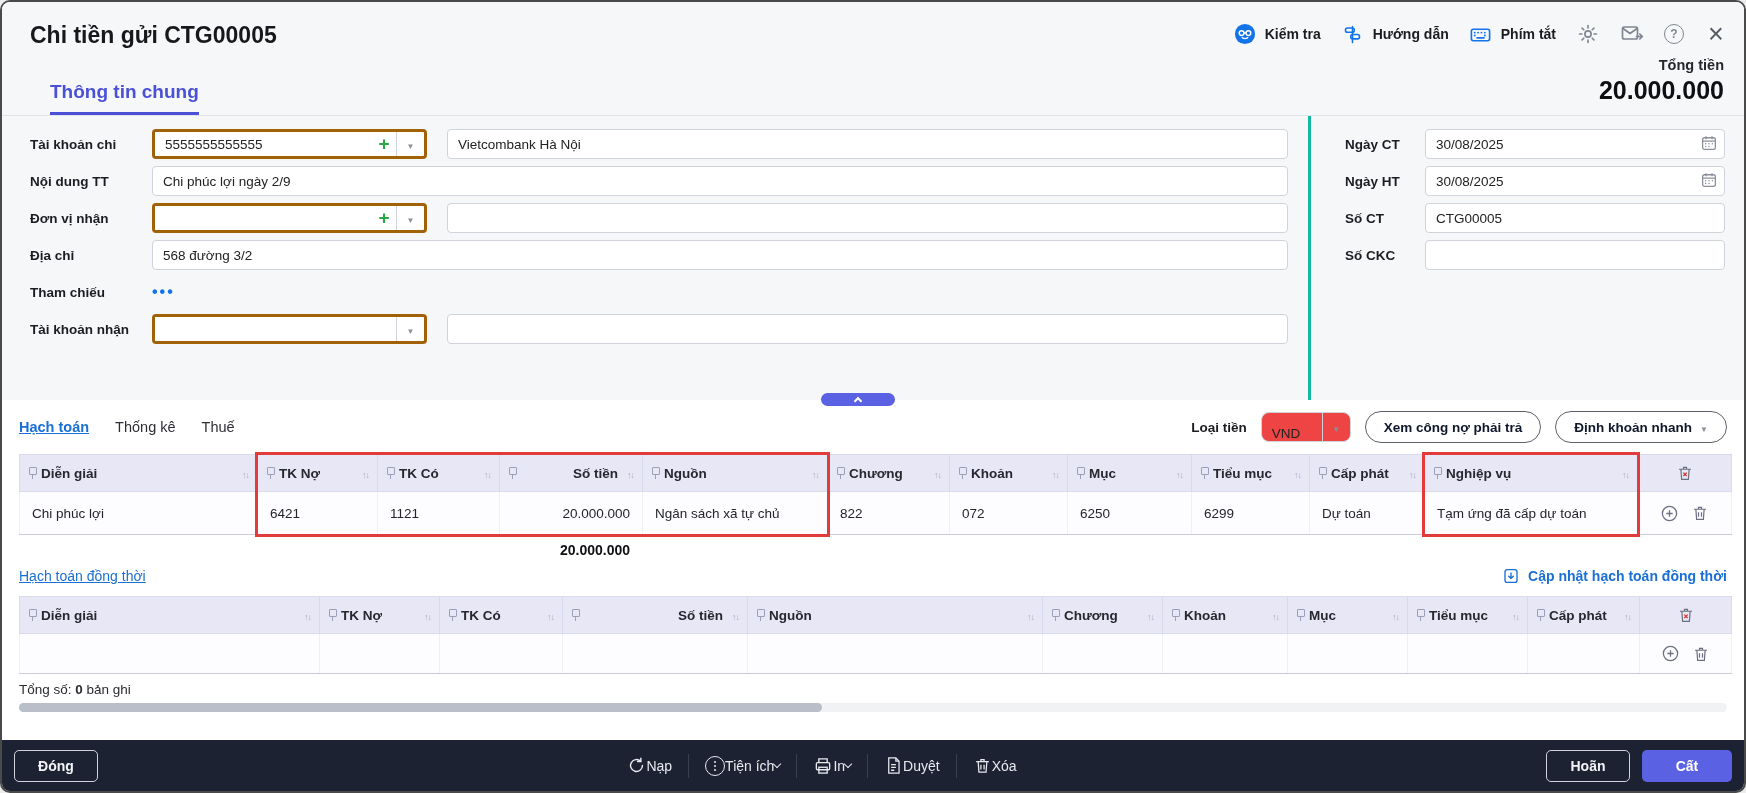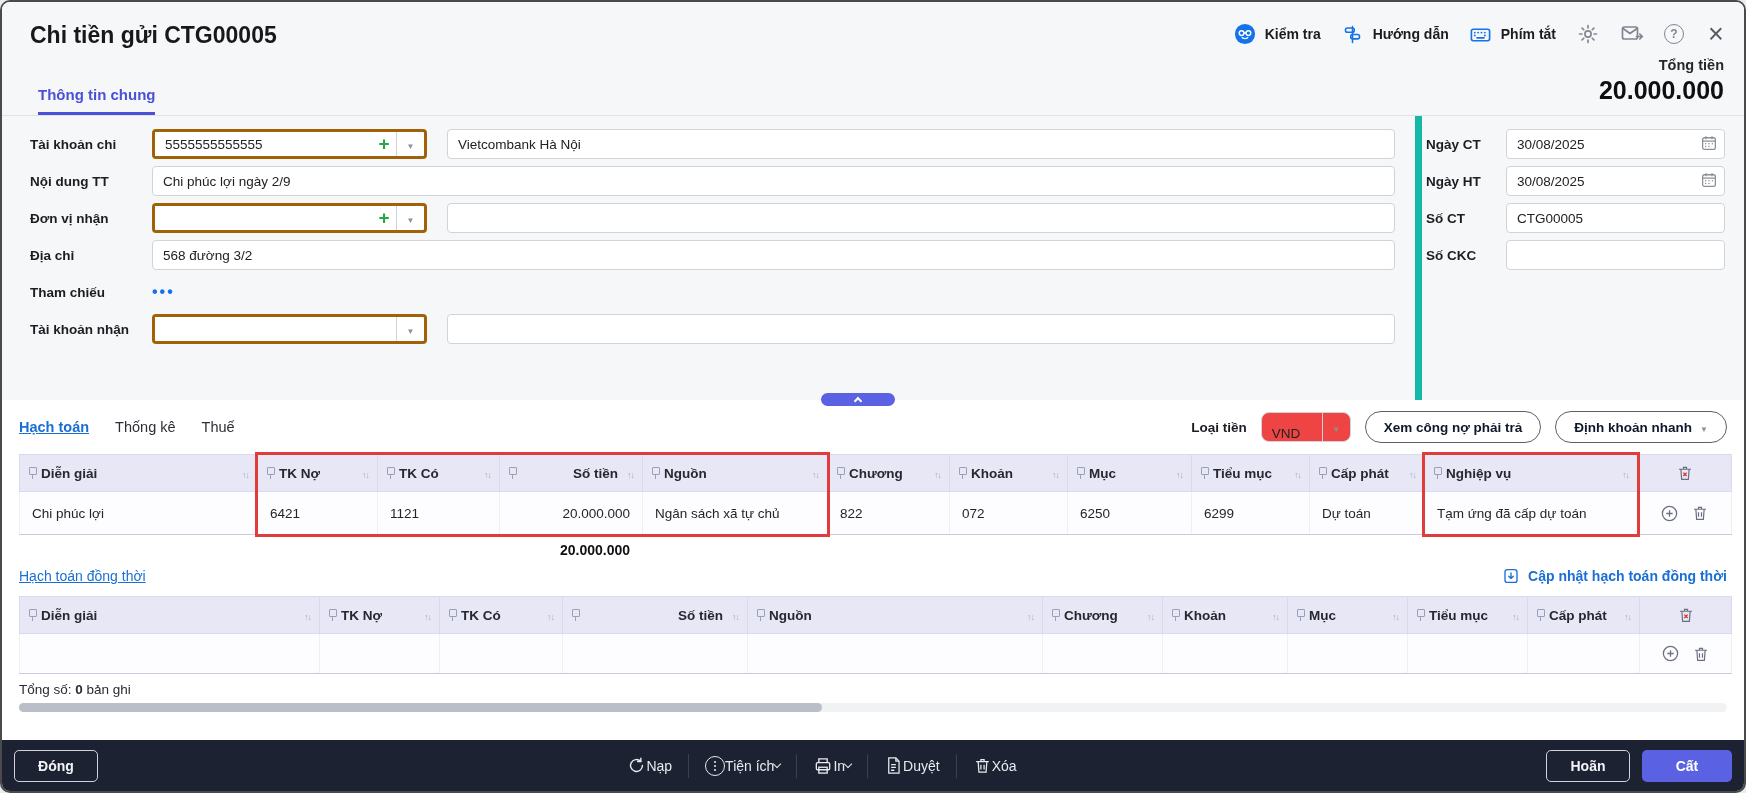--- a/index.html
+++ b/index.html
@@ -12,37 +12,37 @@
   .top-actions { position:absolute; right:16px; top:20px; display:flex; align-items:center; gap:20px; }
   .ta-item { display:flex; align-items:center; gap:8px; cursor:pointer; }
   .ta-label { font-size:14px; font-weight:bold; color:#1b1c20; }
   .icon-btn { display:flex; align-items:center; justify-content:center; width:24px; height:24px; color:#80858f; }
   .x-glyph { font-size:27px; line-height:22px; color:#565a62; }
   .help-circle { width:20px; height:20px; border:1.7px solid #80858f; border-radius:50%; display:flex; align-items:center; justify-content:center; font-size:12px; font-weight:bold; color:#80858f; }
   .help-circle::before { content:"?"; }
   .total-box { position:absolute; right:20px; top:55px; text-align:right; }
   .total-label { font-size:14.5px; font-weight:bold; color:#26272c; }
   .total-value { font-size:25px; font-weight:bold; color:#0e0f12; margin-top:3px; }
-  .tab-general { position:absolute; left:36px; bottom:0; padding-bottom:9px; font-size:15px; font-weight:bold; color:#4b51d6; border-bottom:3px solid #4b51d6; cursor:pointer; }
+  .tab-general { position:absolute; left:48px; bottom:0; padding-bottom:9px; font-size:19px; font-weight:bold; color:#4b51d6; border-bottom:3px solid #4b51d6; cursor:pointer; }
 
   
   .form-area { position:relative; height:284px; background:#f6f7f9; flex:none; display:flex; }
   .form-left { flex:1; padding:13px 0 0 28px; }
   .frow { display:flex; align-items:center; height:30px; margin-bottom:7px; }
   .flabel { width:122px; font-size:13.5px; font-weight:bold; color:#1c1d22; flex:none; }
   .tinput { height:30px; background:#fff; border:1px solid #d0d3da; border-radius:4px; font-size:13.5px; color:#222; padding:0 10px; font-family:inherit; outline:none; width:100%; }
   .combo { display:flex; width:275px; height:30px; background:#fff; border:3px solid #a16207; border-radius:4px; overflow:hidden; flex:none; }
   .combo input { border:none; flex:1; min-width:0; padding:0 6px 0 10px; font-size:13.5px; font-family:inherit; outline:none; color:#222; }
   .plus-btn { width:24px; display:flex; align-items:center; justify-content:center; color:#27a844; font-size:19px; font-weight:bold; cursor:pointer; }
   .dd-seg { width:28px; border-left:1px solid #d0d3da; display:flex; align-items:center; justify-content:center; cursor:pointer; }
   .dd-arrow::before { content:"▼"; font-size:8px; color:#8b8f98; }
   .f2 { flex:1; margin-left:20px; margin-right:20px; }
   .fwide { flex:1; margin-right:20px; }
   .ellipsis-link { color:#1273eb; font-size:16px; font-weight:bold; letter-spacing:2px; cursor:pointer; }
-  .form-right { width:329px; border-left:7px solid #14b8a6; padding:13px 19px 0 4px; flex:none; }
+  .form-right { width:436px; border-left:3px solid #14b8a6; padding:13px 19px 0 34px; flex:none; }
   .rrow { display:flex; align-items:center; height:30px; margin-bottom:7px; }
   .rlabel { width:80px; font-size:13.5px; font-weight:bold; color:#1c1d22; flex:none; }
   .date-wrap { position:relative; flex:1; }
   .date-wrap input { padding-right:30px; }
   .cal-ico { position:absolute; right:7px; top:5px; color:#8a8f9a; }
   .collapse-pill { position:absolute; left:47%; bottom:-6px; width:74px; height:13px; background:#5a61e2; border-radius:7px; display:flex; align-items:center; justify-content:center; cursor:pointer; z-index:5; }
   .chev-up { width:6px; height:6px; border-right:2px solid #fff; border-bottom:2px solid #fff; transform:rotate(-135deg); margin-top:3px; }
 
   
   .detail { flex:1; background:#fff; padding:8px 17px 0 17px; overflow:hidden; }

